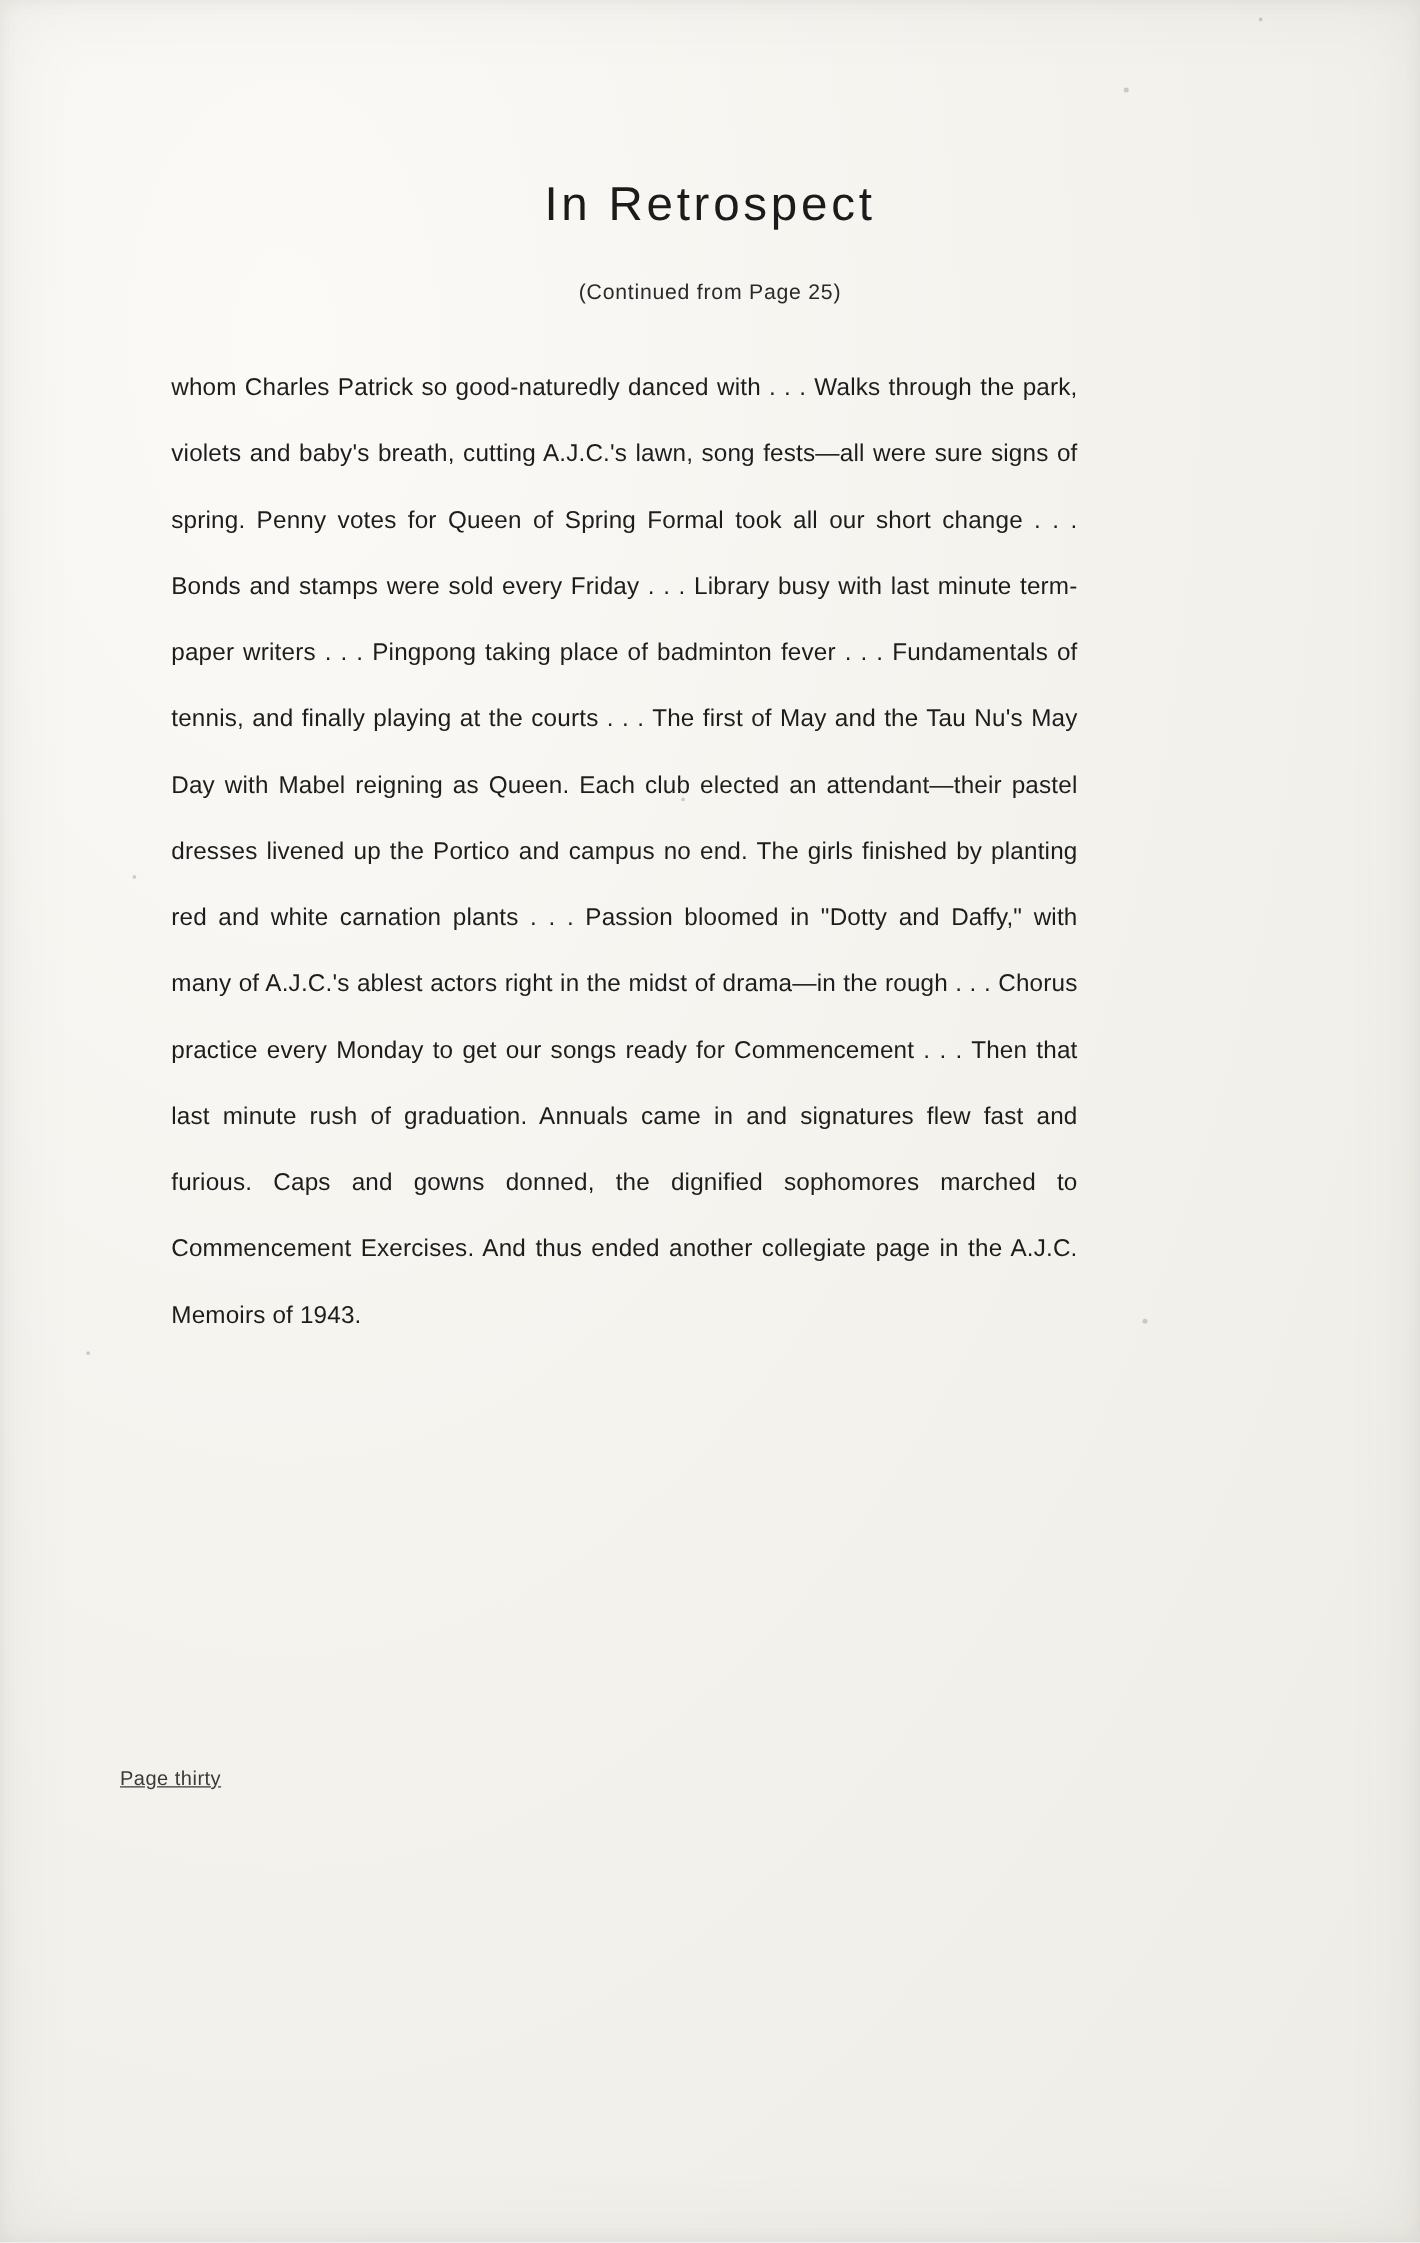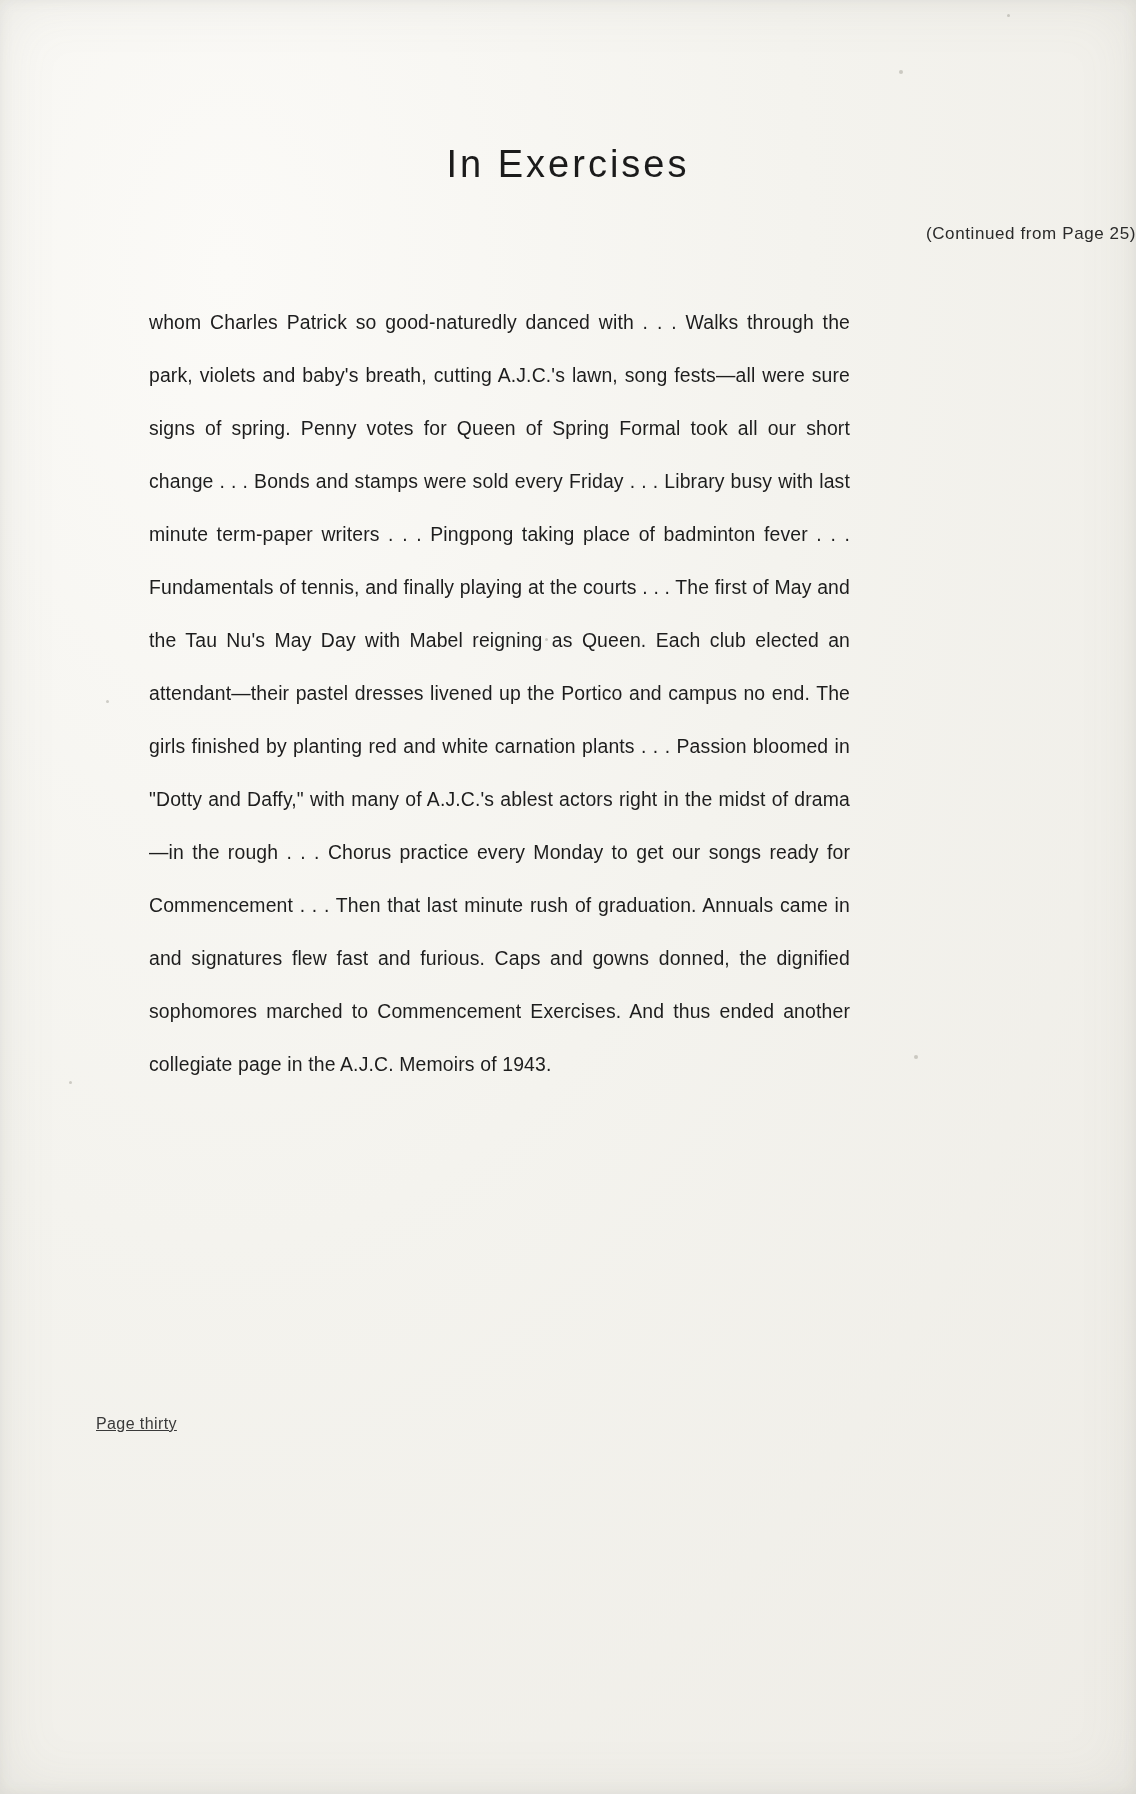--- a/index.html
+++ b/index.html
@@ -39,39 +39,39 @@
     font-size: 38px;
     letter-spacing: 3px;
     color: #1b1b1b;
     font-weight: 400;
   }
   .continued {
     position: absolute;
     top: 224px;
     left: 0;
     right: 0;
-    text-align: right;
+    text-align: center;
     font-size: 17px;
     letter-spacing: 0.6px;
     color: #2a2a2a;
   }
   .body-text {
     position: absolute;
     top: 280px;
     left: 133px;
     width: 733px;
     font-size: 19.4px;
     line-height: 53px;
     color: #1d1d1d;
     text-align: justify;
     text-justify: inter-word;
     letter-spacing: 0.15px;
   }
   .body-text p {
-    margin: 16px;
+    margin: 4px;
   }
   .page-number {
     position: absolute;
     left: 96px;
     top: 1415px;
     font-size: 16px;
     color: #3a3a3a;
     letter-spacing: 0.4px;
     text-decoration: underline;
   }
@@ -88,21 +88,21 @@
 
 <div class="page">
 
   <div class="speck" style="left:1007px; top:14px; width:3px; height:3px;"></div>
   <div class="speck" style="left:899px; top:70px; width:4px; height:4px;"></div>
   <div class="speck" style="left:106px; top:700px; width:3px; height:3px;"></div>
   <div class="speck" style="left:69px; top:1081px; width:3px; height:3px;"></div>
   <div class="speck" style="left:914px; top:1055px; width:4px; height:4px;"></div>
   <div class="speck" style="left:545px; top:638px; width:3px; height:3px;"></div>
 
-  <h1 class="page-title">In  Exercises</h1>
+  <h1 class="page-title">In  Retrospect</h1>
 
   <div class="continued">(Continued from Page 25)</div>
 
   <div class="body-text">
     <p>whom Charles Patrick so good-naturedly danced with . . . Walks through the park, violets and baby's breath, cutting A.J.C.'s lawn, song fests—all were sure signs of spring.   Penny votes for Queen of Spring Formal took all our short change . . . Bonds and stamps were sold every Friday . . . Library busy with last minute term-paper writers . . . Pingpong taking place of badminton fever . . . Fundamentals of tennis, and finally playing at the courts . . . The first of May and the Tau Nu's May Day with Mabel reigning as Queen.   Each club elected an attendant—their pastel dresses livened up the Portico and campus no end. The girls finished by planting red and white carnation plants . . . Passion bloomed in "Dotty and Daffy," with many of A.J.C.'s ablest actors right in the midst of drama—in the rough . . . Chorus practice every Monday to get our songs ready for Commencement . . . Then that last minute rush of graduation. Annuals came in and signatures flew fast and furious.   Caps and gowns donned, the dignified sophomores marched to Commencement Exercises. And thus ended another collegiate page in the A.J.C. Memoirs of 1943.</p>
   </div>
 
   <div class="page-number">Page thirty</div>
 </div>
 

